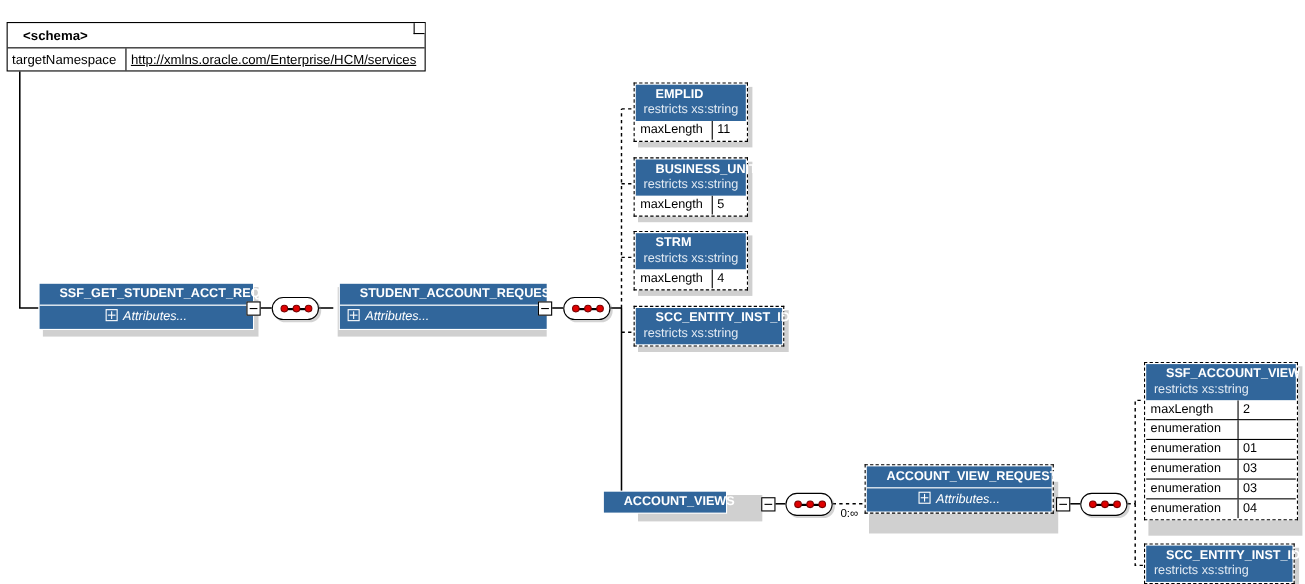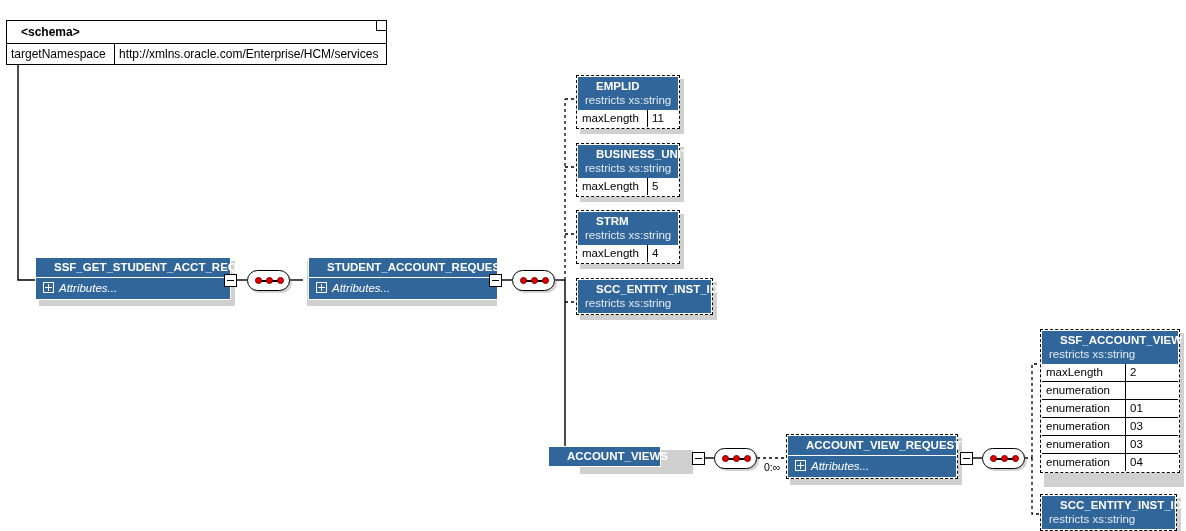--- a/index.html
+++ b/index.html
@@ -49,20 +49,21 @@
     color: #000;
   }
   .schema-key {
     padding: 2px 4px 2px 4px;
     border-right: 1px solid #000;
     white-space: nowrap;
   }
   .schema-val {
     padding: 2px 4px 2px 4px;
     white-space: nowrap;
+    text-decoration: underline;
   }
   .dogear {
     position: absolute;
     right: 0px;
     top: 0px;
     width: 9px;
     height: 9px;
     background: #fff;
     border-left: 1px solid #000;
     border-bottom: 1px solid #000;
@@ -265,21 +266,21 @@
   <div class="schema-box">
     <div class="dogear"></div>
     <div class="schema-title">&lt;schema&gt;</div>
     <div class="schema-row">
       <div class="schema-key" style="width:99px">targetNamespace</div>
       <div class="schema-val">http://xmlns.oracle.com/Enterprise/HCM/services</div>
     </div>
   </div>
 
   <div class="elshadow" style="left:39px;top:245px;width:196px;height:45px;"></div>
-  <div class="elbox solid" style="left:35px;top:241px;width:196px;">
+  <div class="elbox solid" style="left:35px;top:241px;width:196px;text-align:center;">
     <div class="hdr">
       <div class="hdr-name">SSF_GET_STUDENT_ACCT_REQ</div>
     </div>
     <div class="attr-row"><span class="plusglyph"></span><span>Attributes...</span></div>
   </div>
   <div class="minusbox" style="left:224px;top:258px;"></div>
 
   <div class="seq" style="left:247px;top:254px;">
     <div class="bar">
         <div class="dot d1"></div>
@@ -367,21 +368,21 @@
     <div class="bar">
         <div class="dot d1"></div>
         <div class="dot d2"></div>
         <div class="dot d3"></div>
       </div>
   </div>
 
   <div class="card" style="left:764px;top:446px;">0:∞</div>
 
   <div class="elshadow" style="left:790px;top:422px;width:172px;height:47px;"></div>
-  <div class="elbox dashed" style="left:786px;top:418px;width:172px;">
+  <div class="elbox dashed" style="left:786px;top:406px;width:172px;text-align:center;">
     <div class="hdr">
       <div class="hdr-name">ACCOUNT_VIEW_REQUEST</div>
     </div>
     <div class="attr-row"><span class="plusglyph"></span><span>Attributes...</span></div>
   </div>
   <div class="minusbox" style="left:960px;top:436px;"></div>
 
   <div class="seq" style="left:982px;top:432px;">
     <div class="bar">
         <div class="dot d1"></div>

